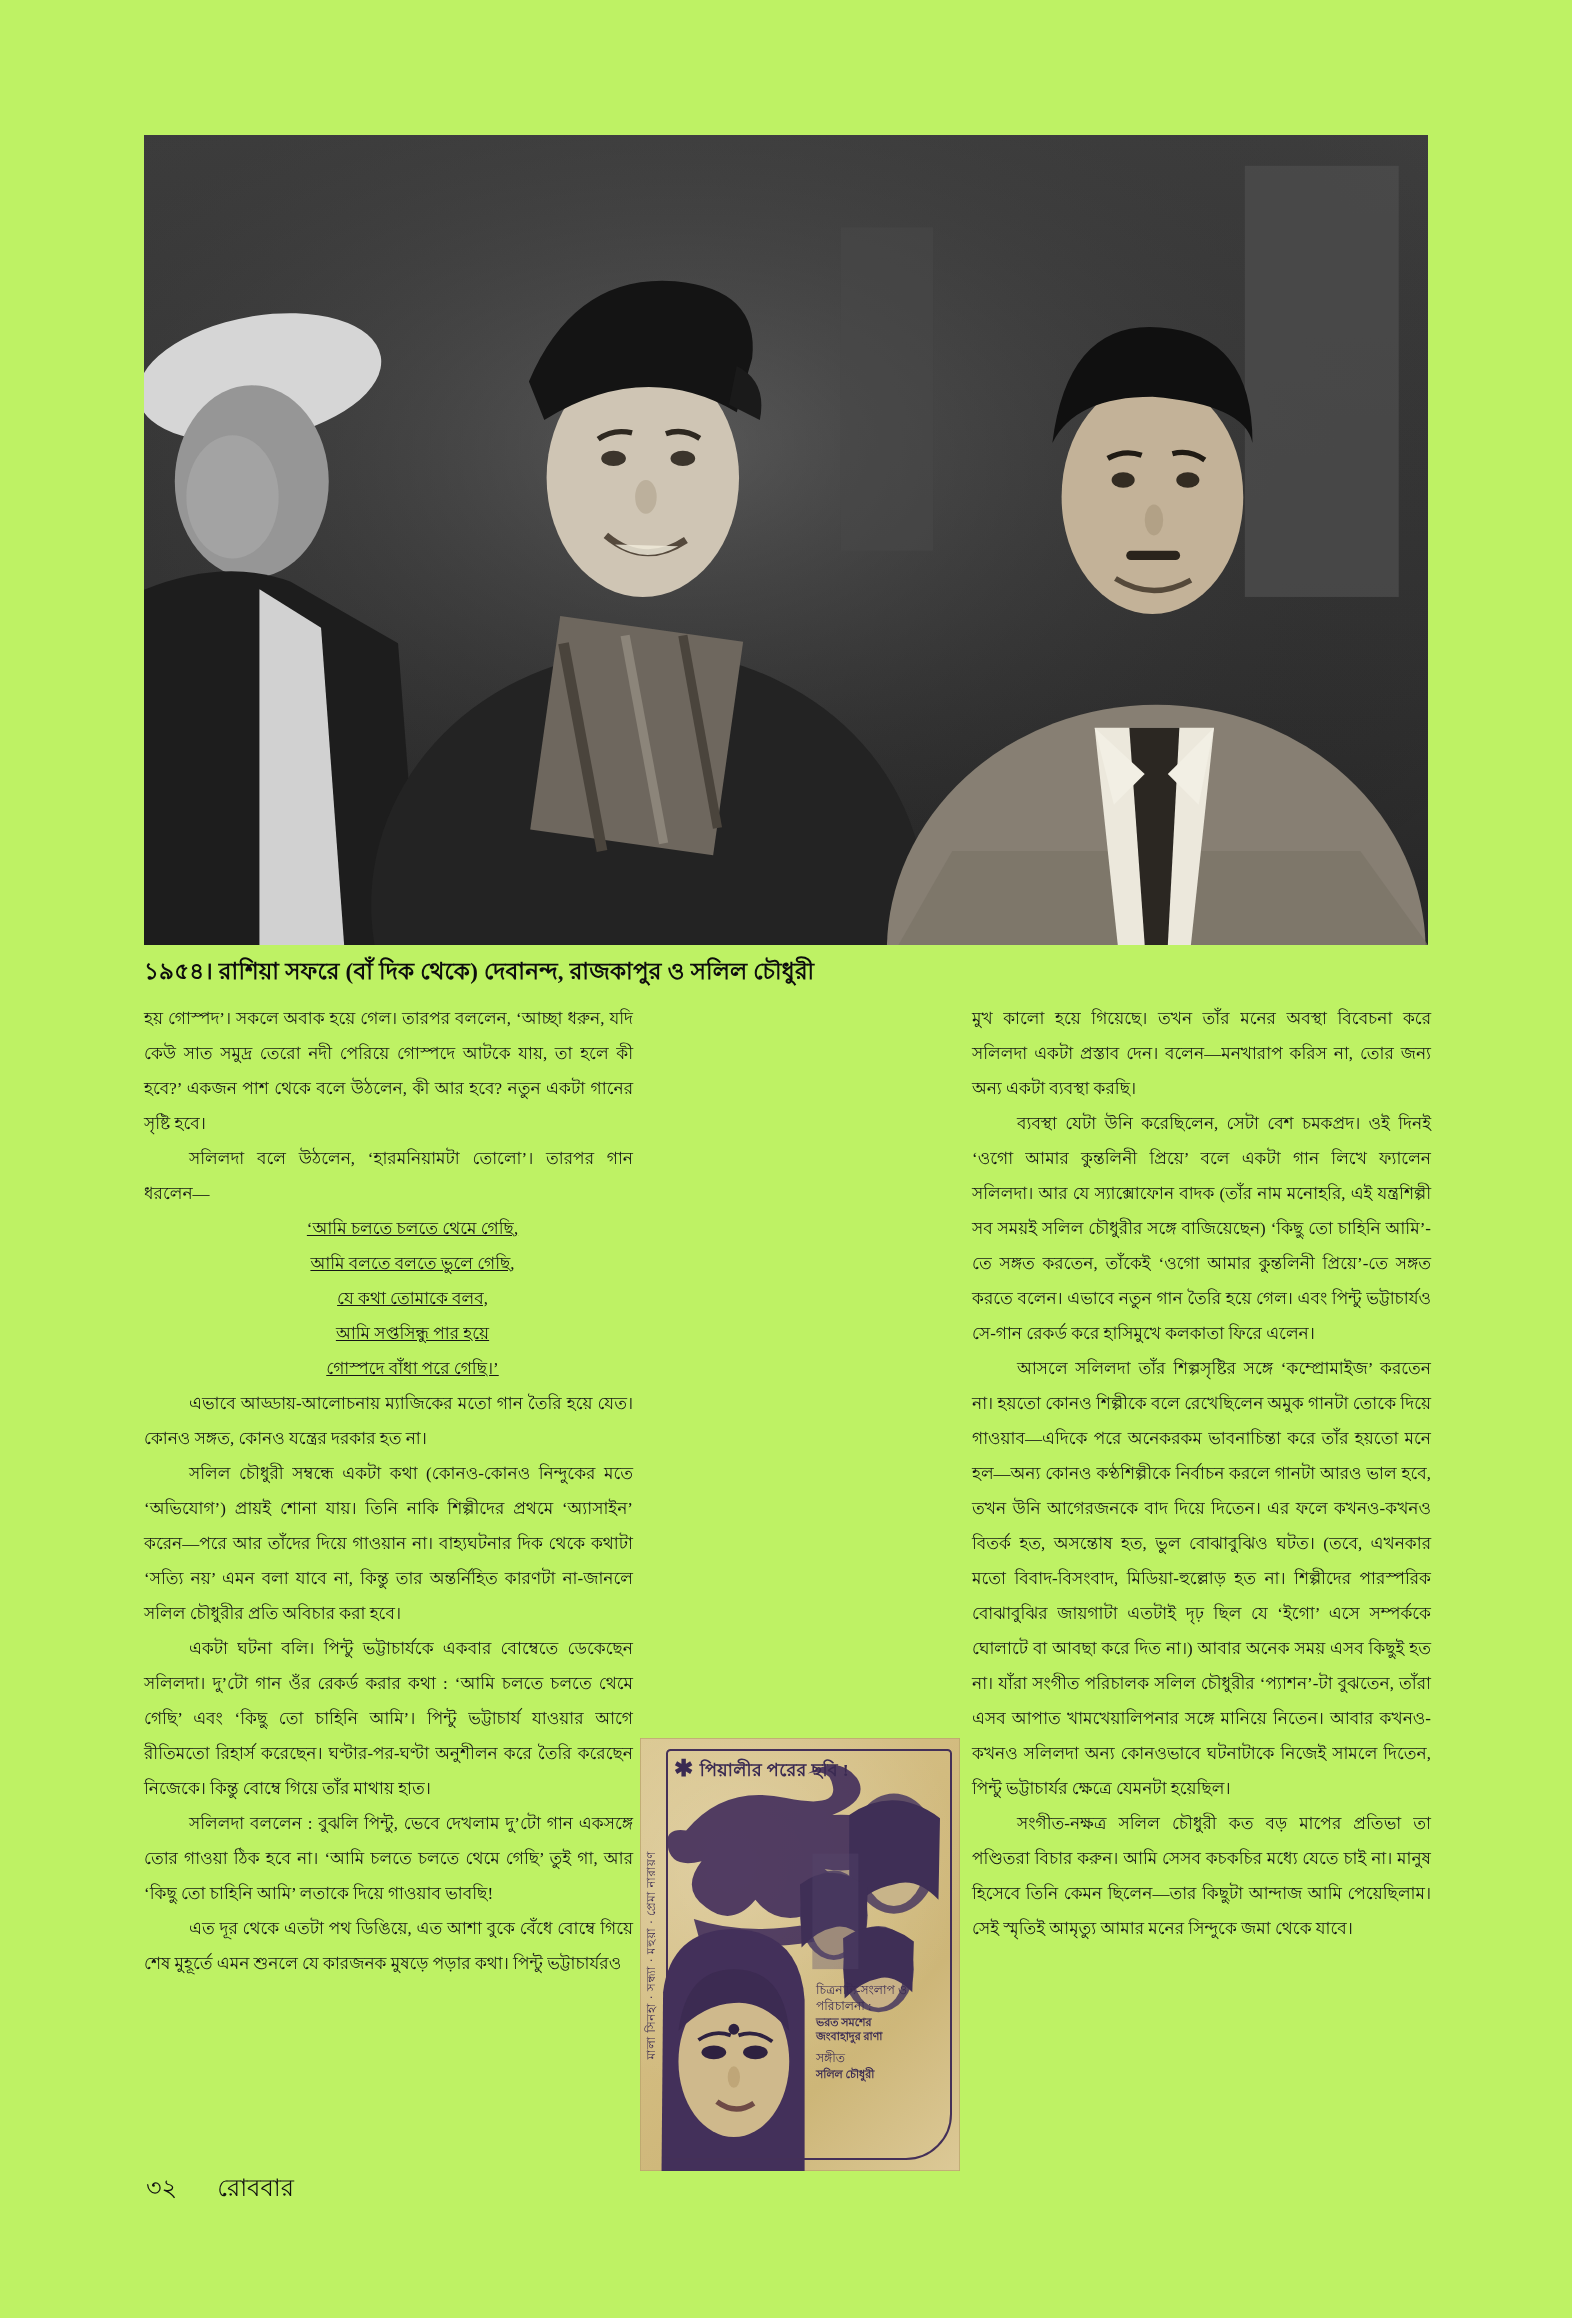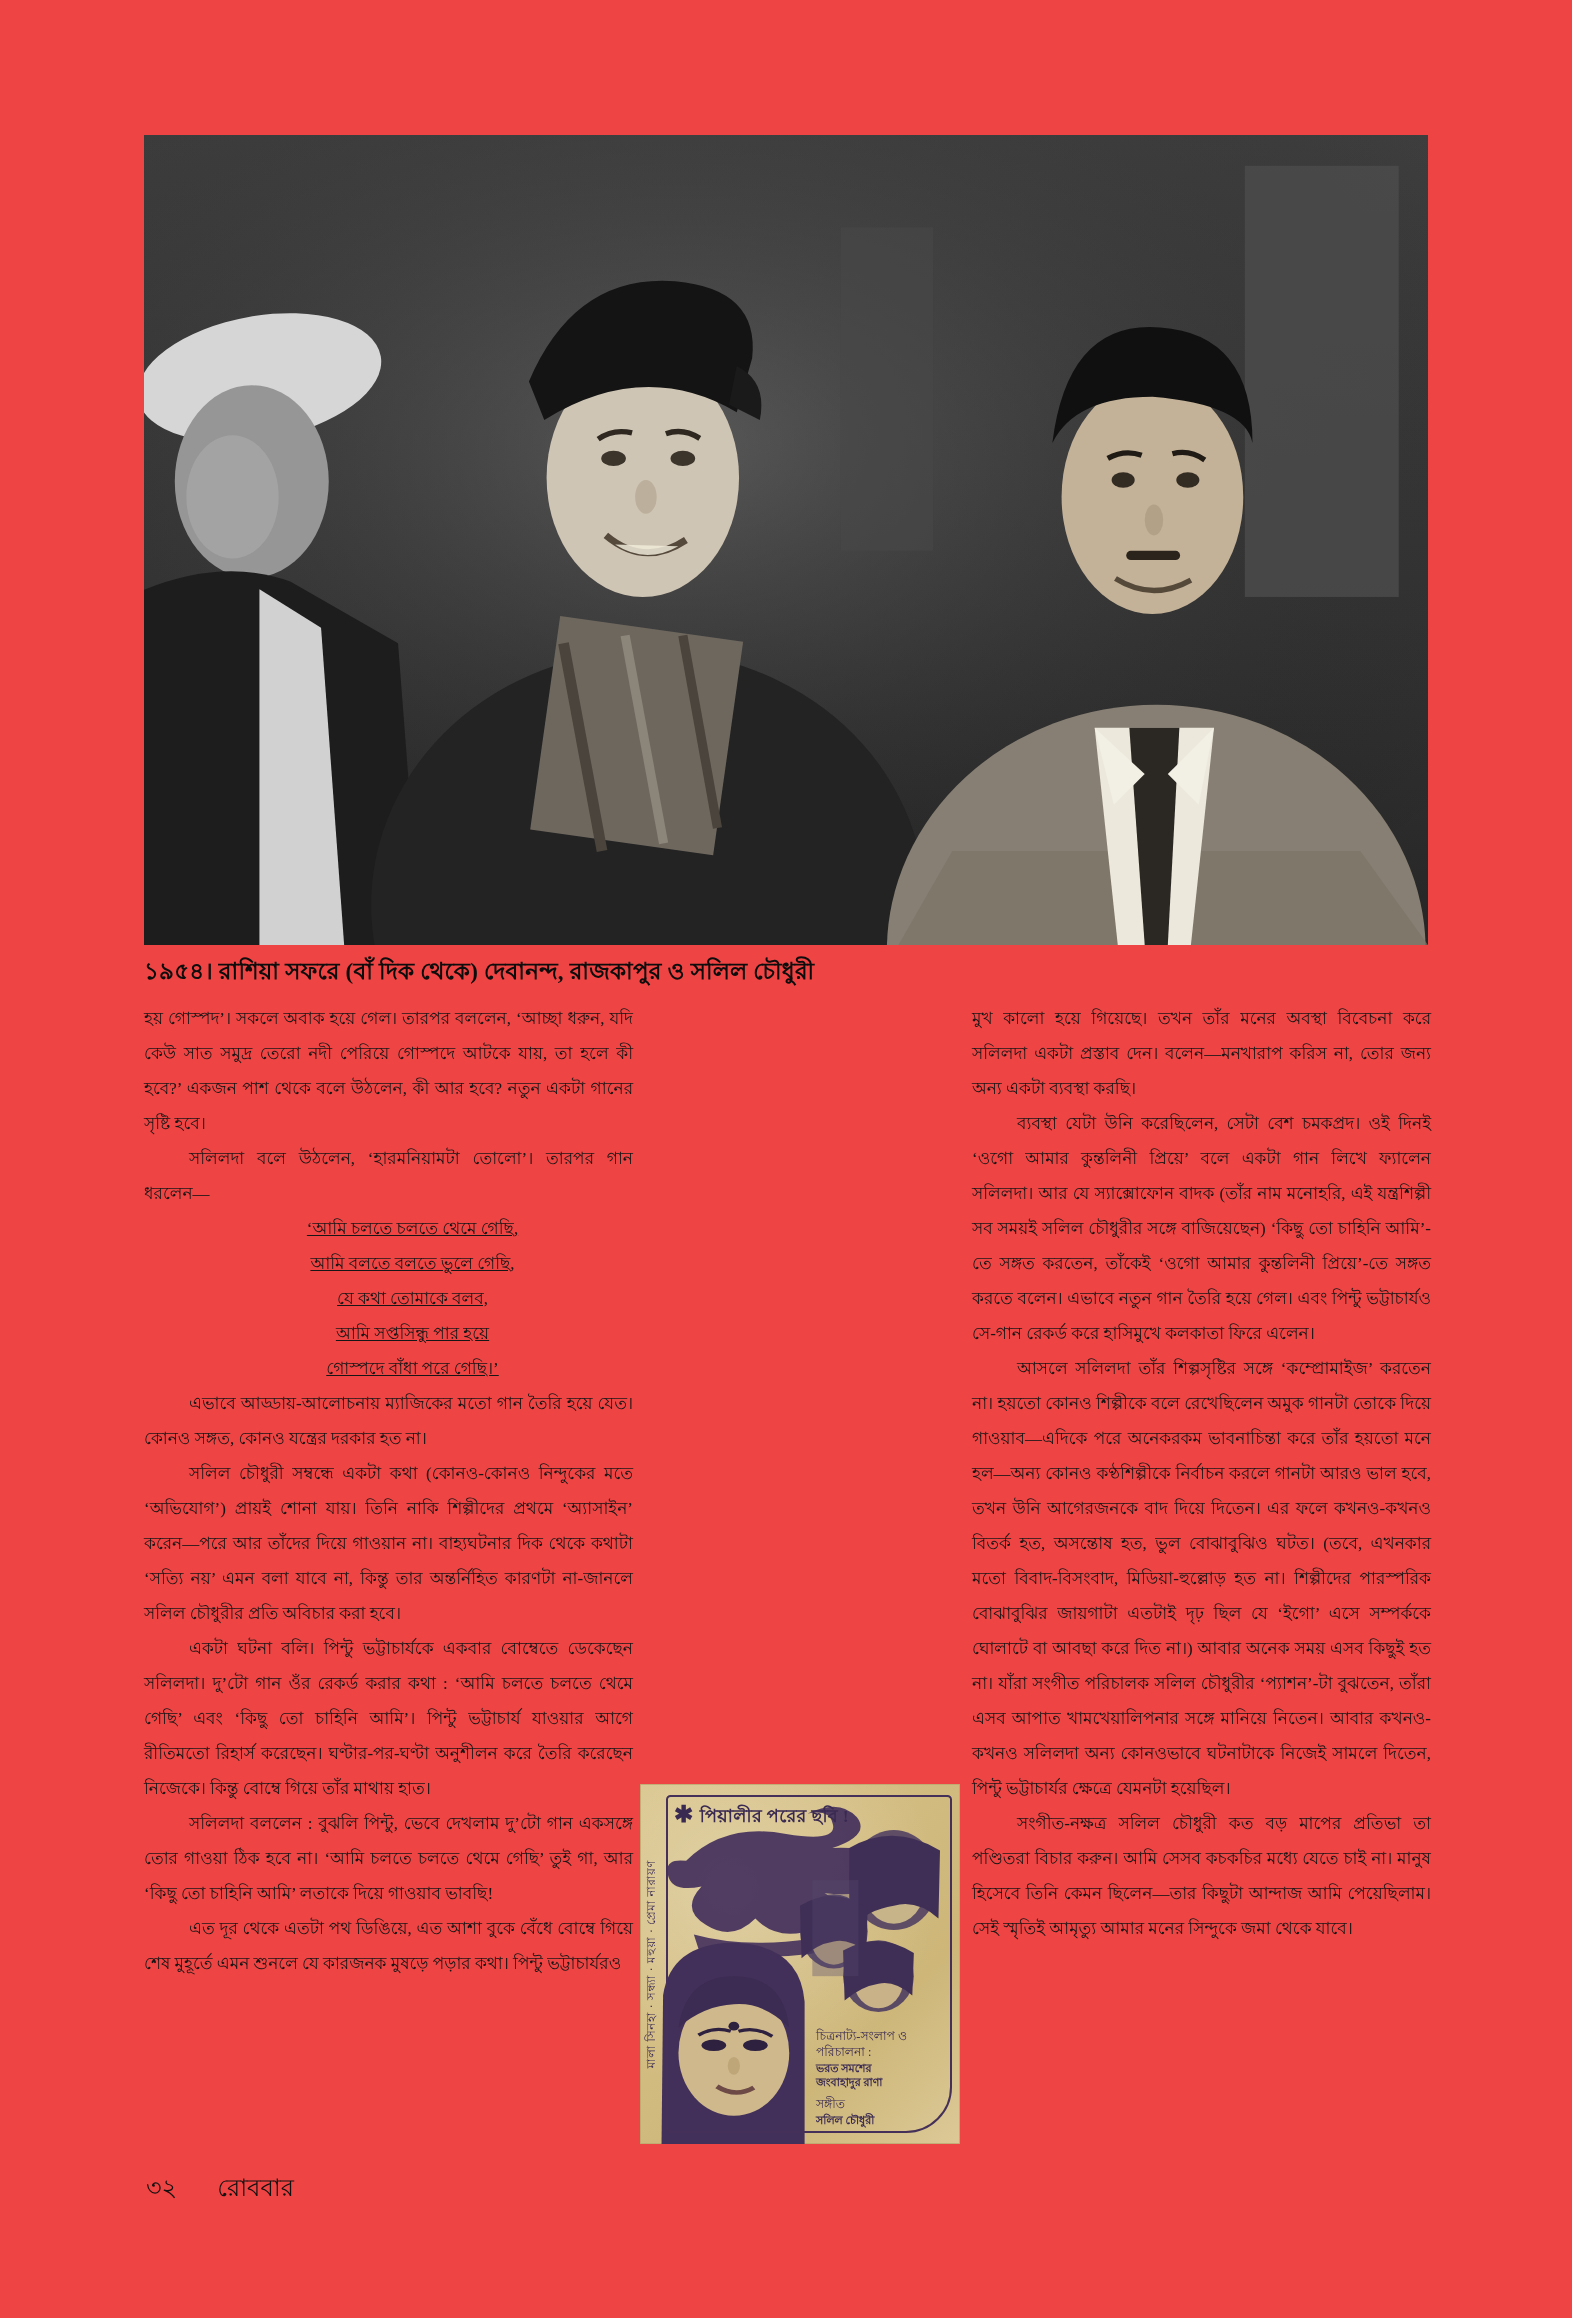--- a/index.html
+++ b/index.html
@@ -1,20 +1,20 @@
 <!DOCTYPE html>
 <html style="font-size:12.3px"><head>
 <meta charset="utf-8">
 <style>
   html,body{margin:0;padding:0;}
   body{background:#e9e9e9;}
   .page{
     position:relative;
     width:1573px;height:2319px;
-    background:#ef4444;
+    background:#bef264;
     font-family:"Liberation Serif","DejaVu Serif",serif;
     color:#141414;
     overflow:hidden;
   }
   
   .photo{
     position:absolute;left:144px;top:135px;width:1284px;height:810px;
     background:#333;overflow:hidden;
   }
   .photo svg{display:block;width:100%;height:100%;}
@@ -30,27 +30,26 @@
   .col-right{left:654px;width:633px;}
   .col p{margin:0;}
   .indent{text-indent:45px;}
   .poem{margin:0 0 0 48px;}
   .poem div{line-height:35px;text-align:center;text-decoration:underline;}
   
   .spacer-left{float:right;width:151px;height:443px;margin-top:731px;}
   .spacer-right{float:left;width:174px;height:443px;margin-top:731px;}
   
   .poster{
-    position:absolute;left:640px;top:1738px;width:320px;height:360px;
+    position:absolute;left:640px;top:1738px;width:320px;height:433px;
     background:
       radial-gradient(circle at 30% 30%, rgba(255,255,255,.25), rgba(0,0,0,0) 60%),
       linear-gradient(135deg,#d9c58c 0%,#d2bb7f 45%,#cdb678 70%,#dcc997 100%);
     box-shadow:0 0 0 0.8px #bba76d inset;
     overflow:hidden;
-    margin-top:46px;
   }
   .poster-frame{
     position:absolute;left:26px;top:10.8px;right:7.7px;bottom:10.8px;
     border:2.3px solid #443058;border-radius:4.6px 4.6px 46px 4.6px;
   }
   .poster-tagline{
     position:absolute;left:34px;top:17px;width:269px;
     font-size:17.7px;font-weight:bold;color:#3a2a52;letter-spacing:0.4px;
     white-space:nowrap;
   }

